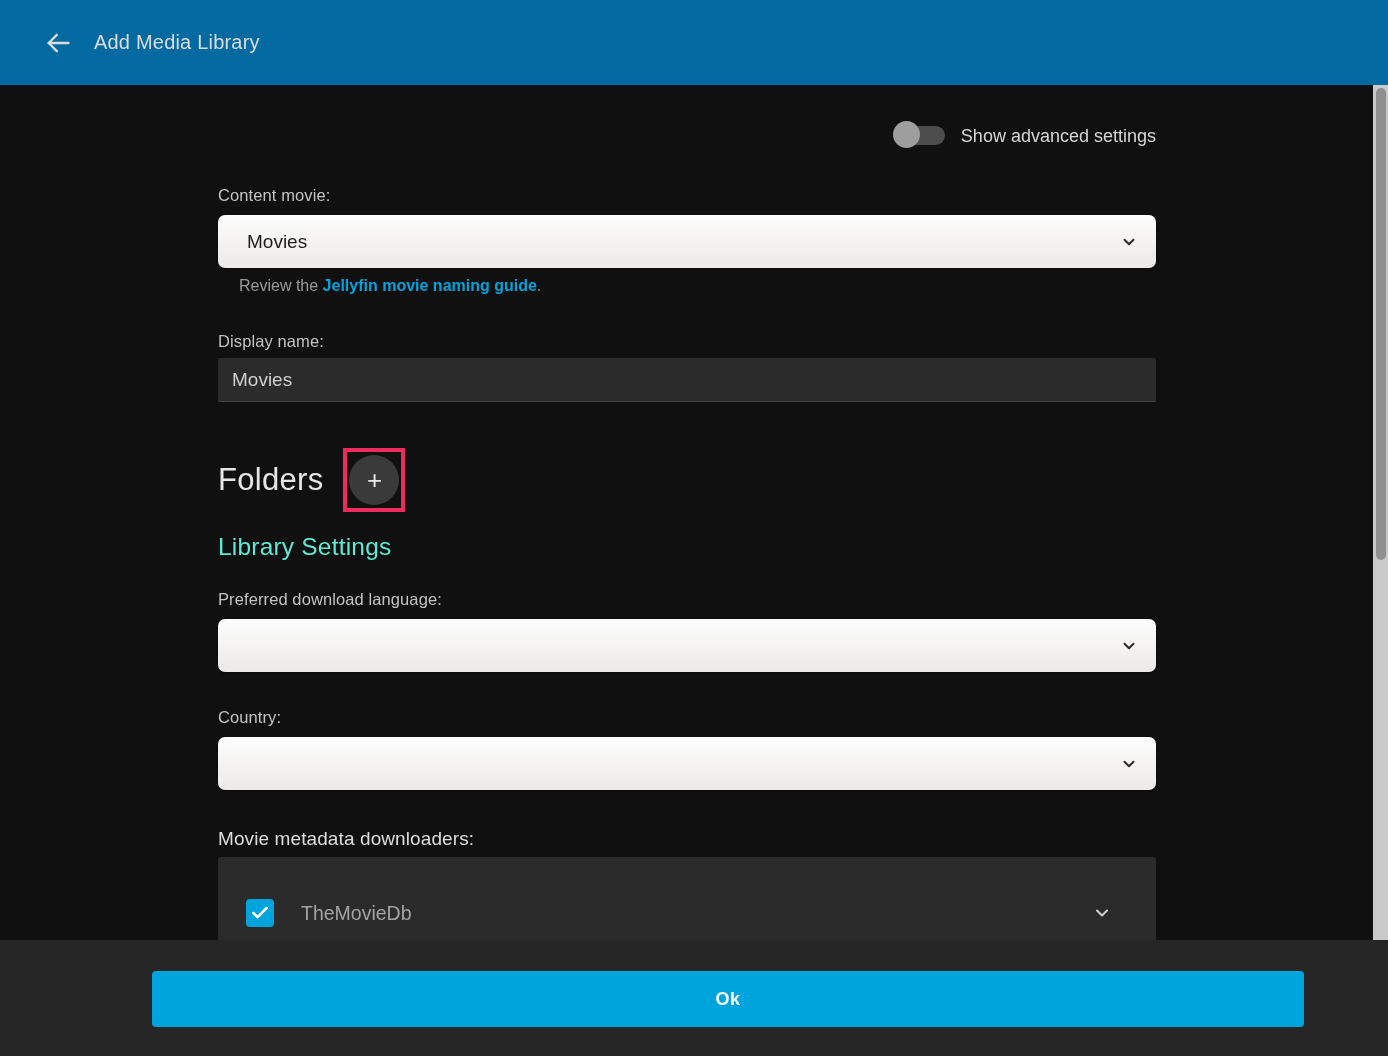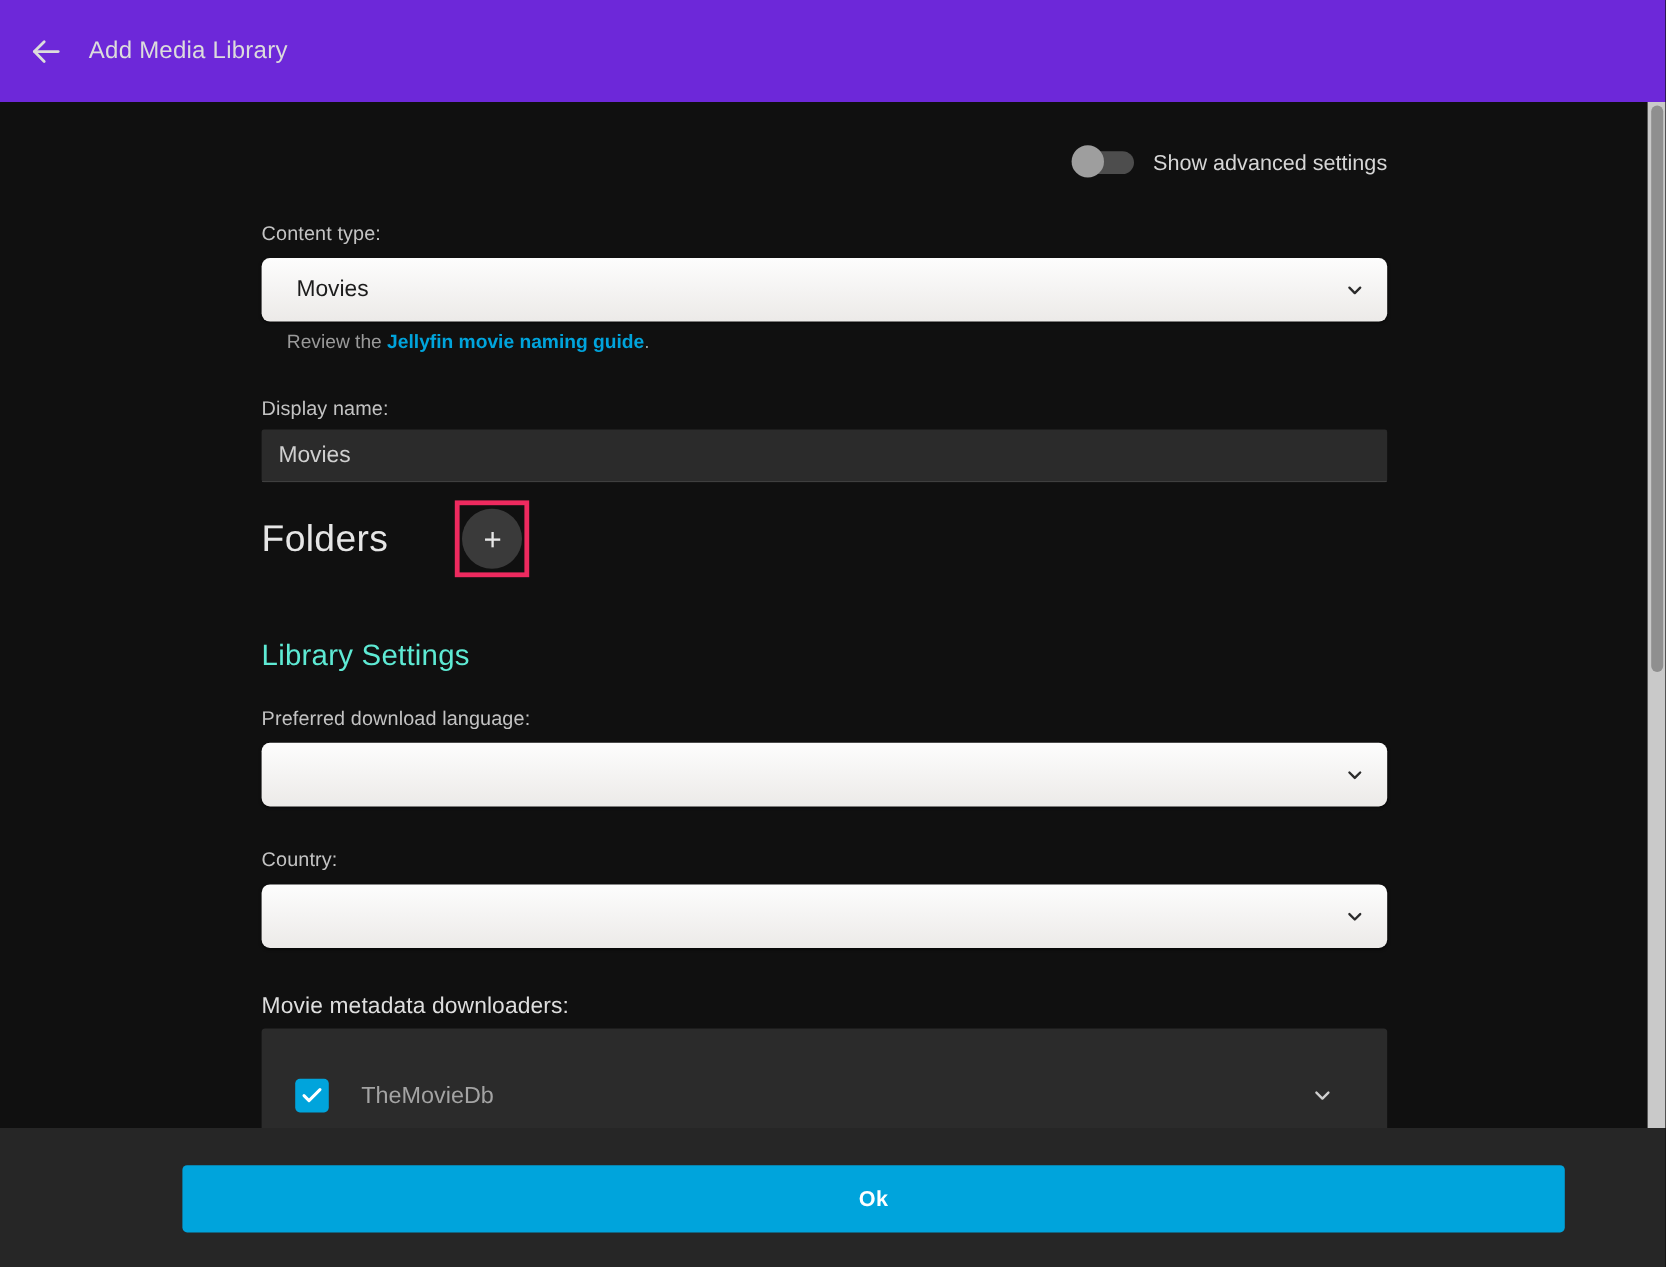--- a/index.html
+++ b/index.html
@@ -6,23 +6,24 @@
   html, body { width: 1388px; height: 1056px; overflow: hidden; }
   body {
     font-family: "Liberation Sans", "DejaVu Sans", sans-serif;
     background: #101010;
     position: relative;
   }
 
   
   .app-header {
     position: absolute; top: 0; left: 0; width: 1388px; height: 85px;
-    background: #6d28d9;
+    background: #0369a1;
     display: flex; align-items: center;
     z-index: 5;
+    padding-left: 20px;
   }
   .back-btn {
     width: 44px; height: 44px; margin-left: 16px;
     display: flex; align-items: center; justify-content: center;
     color: #dcdcdc; cursor: pointer; border-radius: 50%;
   }
   .header-title {
     color: #dcdcdc; font-size: 20px; font-weight: 400;
     margin-left: 14px; letter-spacing: 0.2px;
   }
@@ -160,37 +161,37 @@
   <div class="column">
 
     <div class="toggle-row">
       <div class="toggle">
         <div class="toggle-track"></div>
         <div class="toggle-knob"></div>
       </div>
       <span class="toggle-label">Show advanced settings</span>
     </div>
 
-    <div class="field-label" style="top:101px;">Content type:</div>
+    <div class="field-label" style="top:101px;">Content movie:</div>
     <div class="select-box" style="top:130px;">
       <span class="select-value">Movies</span>
       <span class="select-chevron">
         <svg width="18" height="18" viewBox="0 0 24 24" fill="none" stroke="currentColor" stroke-width="2.6" stroke-linecap="round" stroke-linejoin="round">
             <polyline points="6 9 12 15 18 9"></polyline>
           </svg>
       </span>
     </div>
     <div class="helper" style="top:192px;">
       <span>Review the </span><a>Jellyfin movie naming guide</a><span>.</span>
     </div>
 
     <div class="field-label" style="top:247px;">Display name:</div>
     <input class="text-input" style="top: 273px;" type="text" value="Movies">
 
-    <div class="folders-row" style="top:332px;gap:36px;">
+    <div class="folders-row" style="top:363px;">
       <span class="h-folders">Folders</span>
       <span class="add-highlight">
         <span class="add-btn">
           <span>+</span>
         </span>
       </span>
     </div>
 
     <div class="h-section" style="top:448px;">Library Settings</div>
 

